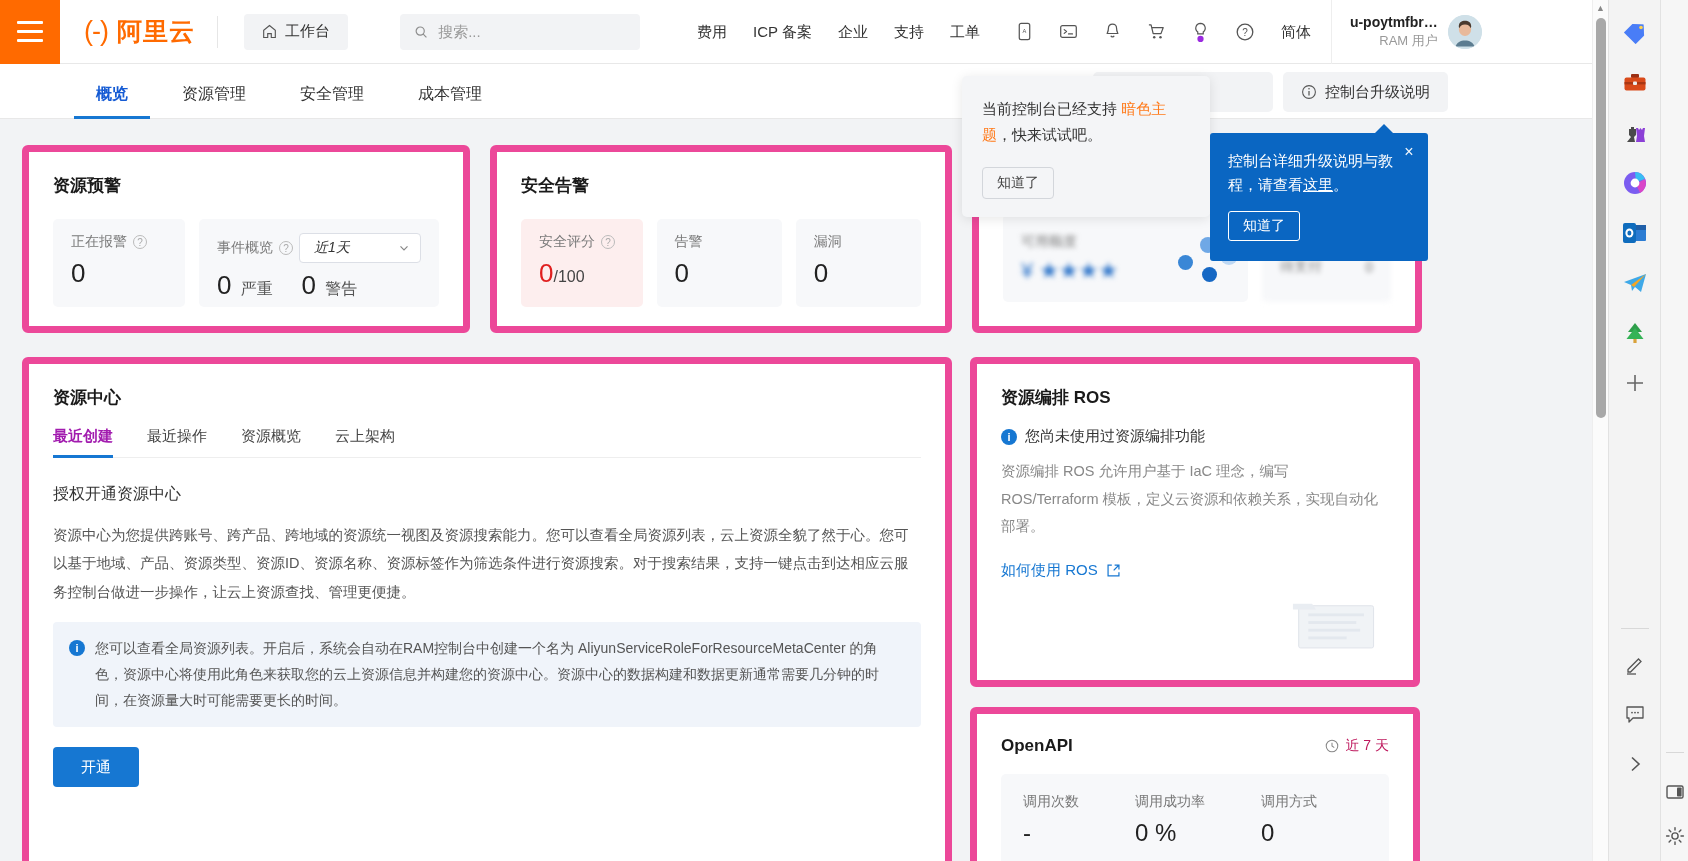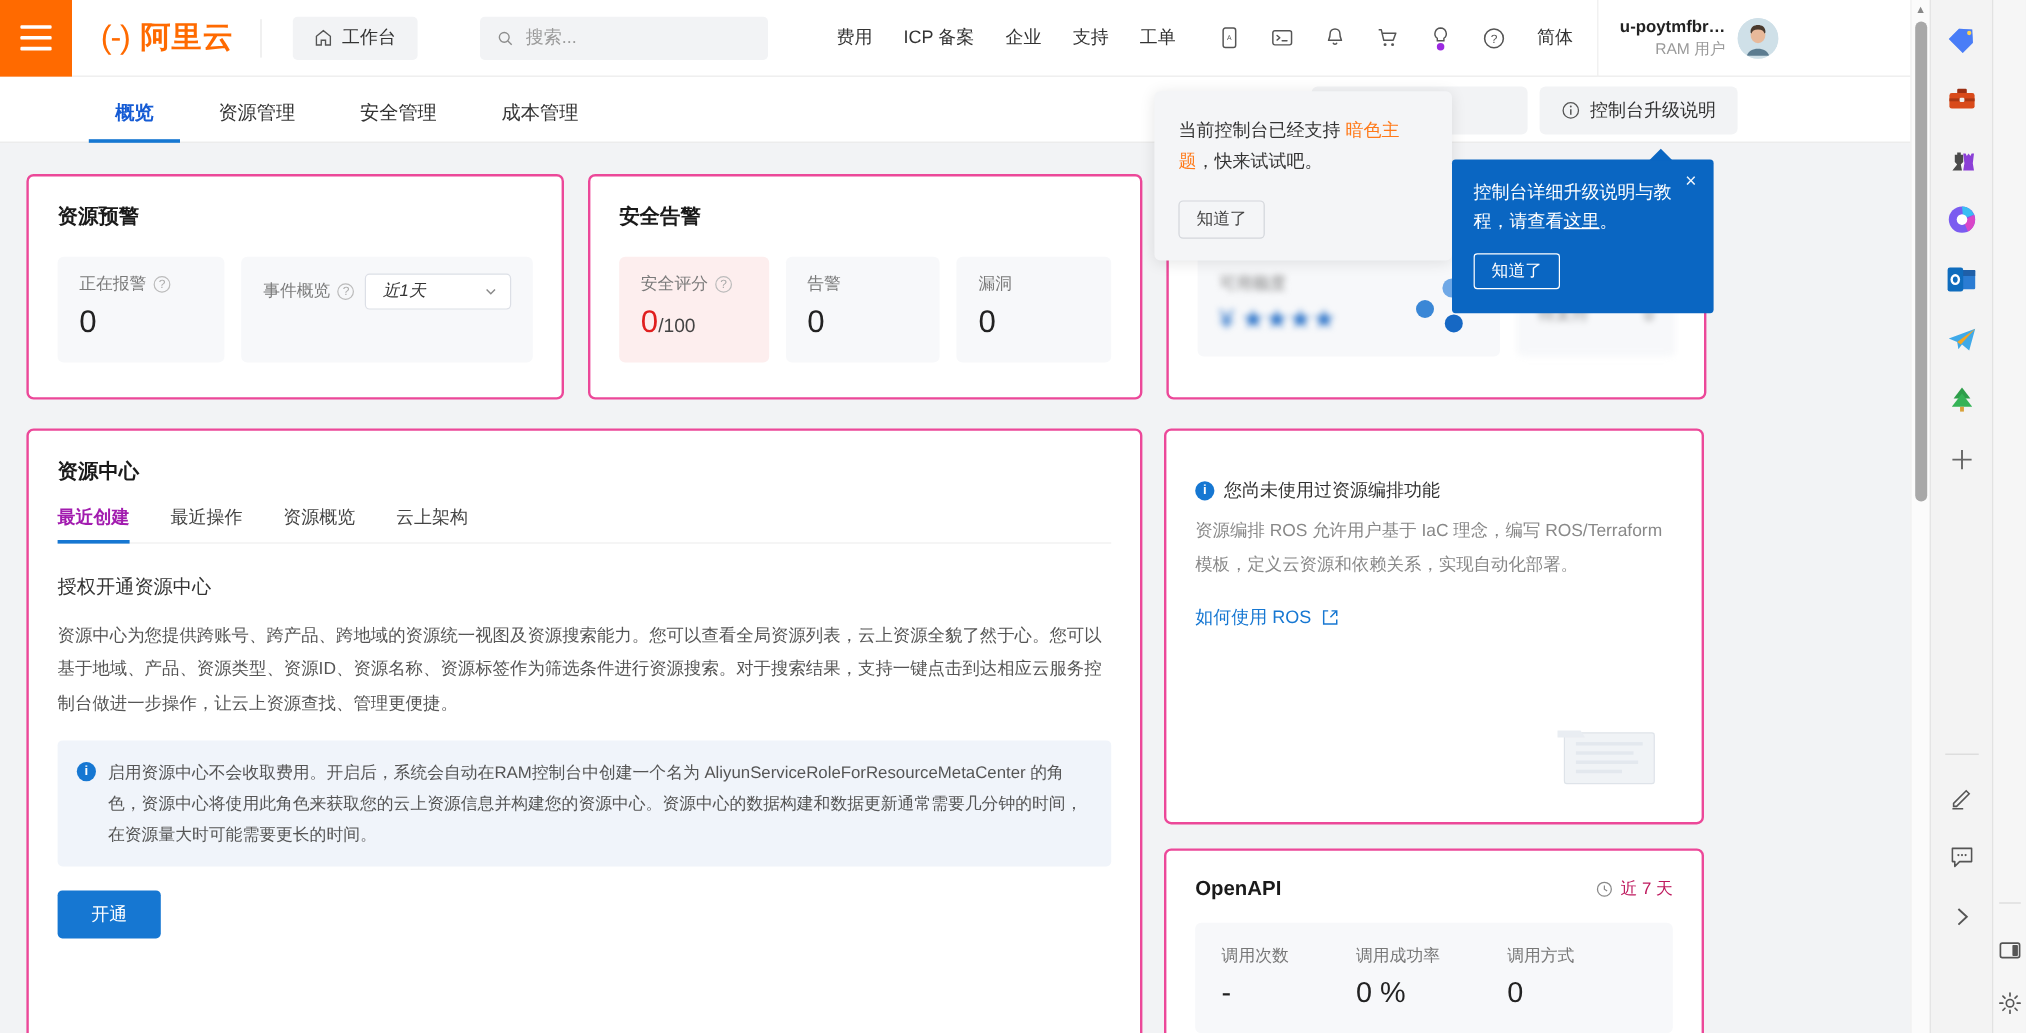--- a/index.html
+++ b/index.html
@@ -104,21 +104,21 @@
     height:3px; background:#1677d2;
   }
   .tabstrip-right { margin-left:auto; display:flex; align-items:center; gap:10px; padding-bottom: 6px; padding-right: 160px; }
   .pillbtn {
     height: 40px; background:#f2f3f5; border-radius:5px; display:flex; align-items:center;
     gap:8px; padding: 0 18px; font-size:15px; color:#333; cursor:pointer;
   }
 
   
   .content { position:absolute; left:0; top:119px; width:1608px; bottom:0; overflow:hidden; }
-  .card { background:#fff; border-radius:6px; border:2px solid #ec4899; }
+  .card { background:#fff; border-radius:6px; border:7px solid #ec4899; }
   .card-title { font-size:17px; font-weight:700; color:#1a1a1a; }
 
   
   .row1 { position:absolute; left:22px; top:26px; display:flex; gap:20px; }
   .c-res { width: 448px; height: 188px; padding: 22px 24px; }
   .c-sec { width: 462px; height: 188px; padding: 22px 24px; }
   .c-bill { width: 450px; height: 188px; padding: 22px 24px; }
 
   .metric-row { display:flex; gap:14px; margin-top: 22px; }
   .metric {
@@ -392,20 +392,27 @@
               <div class="metric-label">
                 <span>事件概览</span>
                 <span class="help-dot">?</span>
                 <div class="selectbox">
                   <span>近1天</span>
                   <svg width="12" height="12" viewBox="0 0 12 12">
                     <path d="M2.5 4.3 6 7.8l3.5-3.5" fill="none" stroke="#888" stroke-width="1.2"></path>
                   </svg>
                 </div>
               </div>
+              <div class="metric-value">
+                <span>0</span>
+                <span class="unit">严重</span>
+                &nbsp;&nbsp;
+                <span>0</span>
+                <span class="unit">警告</span>
+              </div>
             </div>
           </div>
         </div>
 
         <div class="card c-sec">
           <div class="card-title">安全告警</div>
           <div class="metric-row">
             <div class="metric alarm" style="width:128px;">
               <div class="metric-label">
                 <span>安全评分</span>
@@ -464,26 +471,27 @@
             <span>资源概览</span>
           </div>
           <div class="subtab">
             <span>云上架构</span>
           </div>
         </div>
         <div class="sec-head">授权开通资源中心</div>
         <div class="para">资源中心为您提供跨账号、跨产品、跨地域的资源统一视图及资源搜索能力。您可以查看全局资源列表，云上资源全貌了然于心。您可以基于地域、产品、资源类型、资源ID、资源名称、资源标签作为筛选条件进行资源搜索。对于搜索结果，支持一键点击到达相应云服务控制台做进一步操作，让云上资源查找、管理更便捷。</div>
         <div class="notice">
           <span class="info-dot">i</span>
-          <span>启用资源中心不会收取费用。开启后，系统会自动在RAM控制台中创建一个名为 AliyunServiceRoleForResourceMetaCenter 的角色，资源中心将使用此角色来获取您的云上资源信息并构建您的资源中心。资源中心的数据构建和数据更新通常需要几分钟的时间，在资源量大时可能需要更长的时间。</span>
+          <span>您可以查看全局资源列表。开启后，系统会自动在RAM控制台中创建一个名为 AliyunServiceRoleForResourceMetaCenter 的角色，资源中心将使用此角色来获取您的云上资源信息并构建您的资源中心。资源中心的数据构建和数据更新通常需要几分钟的时间，在资源量大时可能需要更长的时间。</span>
         </div>
         <button class="btn-primary">开通</button>
       </div>
 
       <div class="card c-ros">
+        <div class="card-title">资源编排 ROS</div>
         <div class="ros-note">
           <span class="info-dot" style="margin-top:0;">i</span>
           <span>您尚未使用过资源编排功能</span>
         </div>
         <div class="ros-desc">资源编排 ROS 允许用户基于 IaC 理念，编写 ROS/Terraform 模板，定义云资源和依赖关系，实现自动化部署。</div>
         <div class="ros-link">
           <span>如何使用 ROS</span>
           <svg width="15" height="15" viewBox="0 0 16 16">
             <path d="M6.2 2.2H2.2v11.6h11.6V9.8" fill="none" stroke="#1677d2" stroke-width="1.3"></path>
             <path d="M9.2 2.2h4.6v4.6M13.6 2.4 8.2 7.8" fill="none" stroke="#1677d2" stroke-width="1.3"></path>

